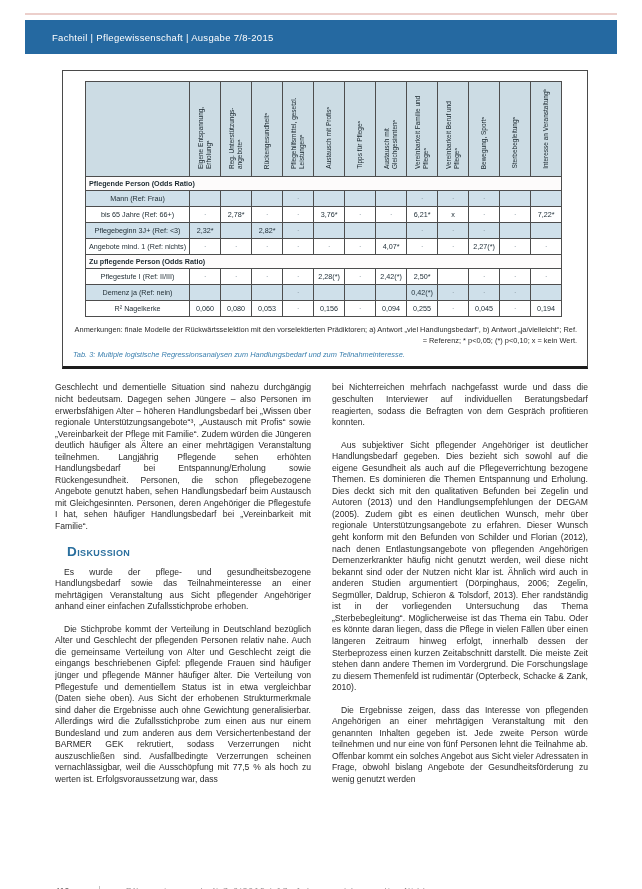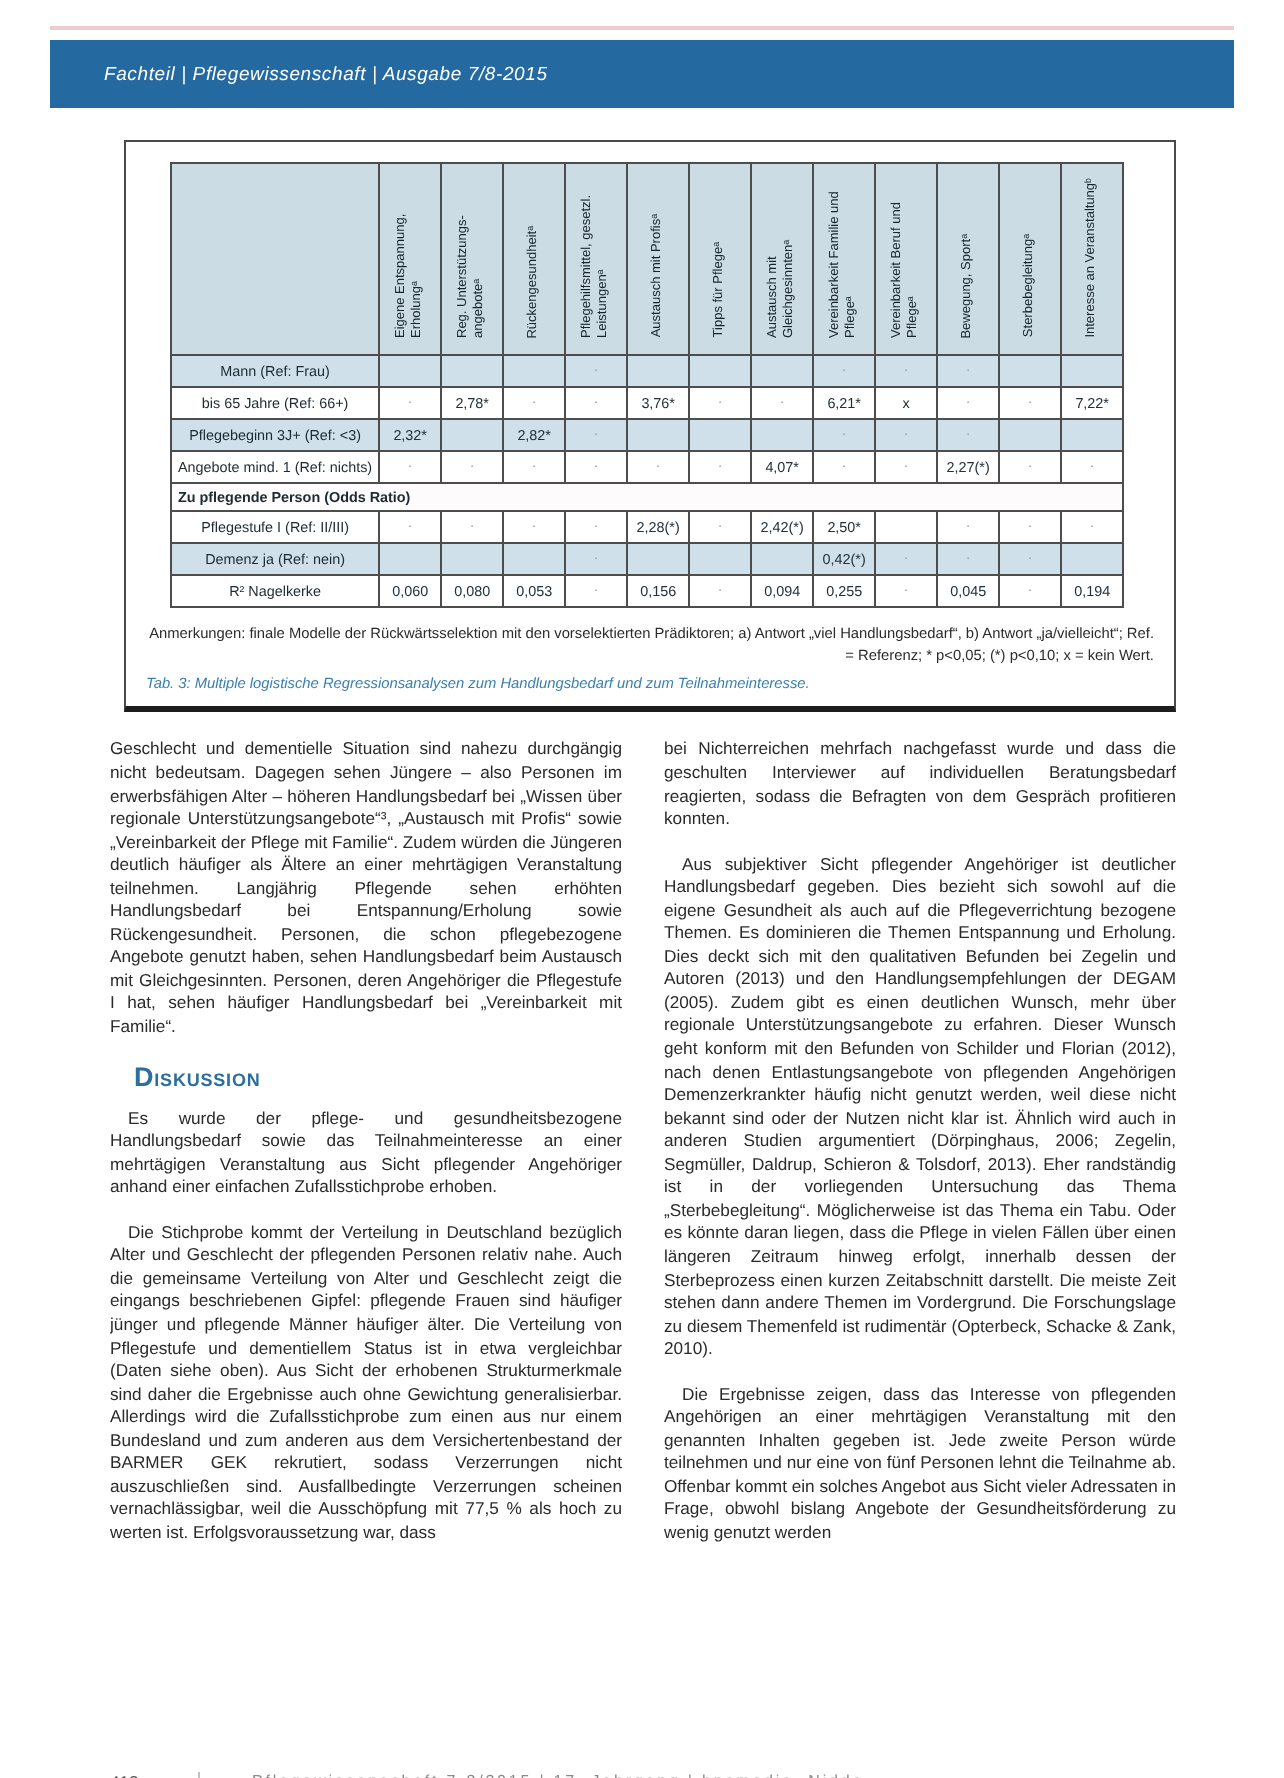--- a/index.html
+++ b/index.html
@@ -16,21 +16,20 @@
     height: 2px;
     background: #eccfcb;
   }
   .banner {
     margin: 5px 25px 0 25px;
     height: 34px;
     background: #2569a1;
     display: flex;
     align-items: center;
     padding-left: 27px;
-    font-style: italic;
   }
   .banner .title {
     color: #ffffff;
     font-size: 9.5px;
     letter-spacing: 0.3px;
   }
   
   .table-box {
     margin: 16px 54px 0 62px;
     border: 1px solid #4a4a4a;
@@ -160,20 +159,23 @@
             <th class="data-col"><span class="rot">Tipps für Pflegeᵃ</span></th>
             <th class="data-col"><span class="rot">Austausch mit Gleichgesinntenᵃ</span></th>
             <th class="data-col"><span class="rot">Vereinbarkeit Familie und Pflegeᵃ</span></th>
             <th class="data-col"><span class="rot">Vereinbarkeit Beruf und Pflegeᵃ</span></th>
             <th class="data-col"><span class="rot">Bewegung, Sportᵃ</span></th>
             <th class="data-col"><span class="rot">Sterbebegleitungᵃ</span></th>
             <th class="data-col"><span class="rot">Interesse an Veranstaltungᵇ</span></th>
           </tr>
       </thead>
       <tbody id="tbody">
+          <tr class="section">
+            <td colspan="13">Pflegende Person (Odds Ratio)</td>
+          </tr>
           <tr class="shade">
             <td class="lbl">Mann (Ref: Frau)</td>
             <td class="val"></td>
             <td class="val"></td>
             <td class="val"></td>
             <td class="val dot">·</td>
             <td class="val"></td>
             <td class="val"></td>
             <td class="val"></td>
             <td class="val dot">·</td>

